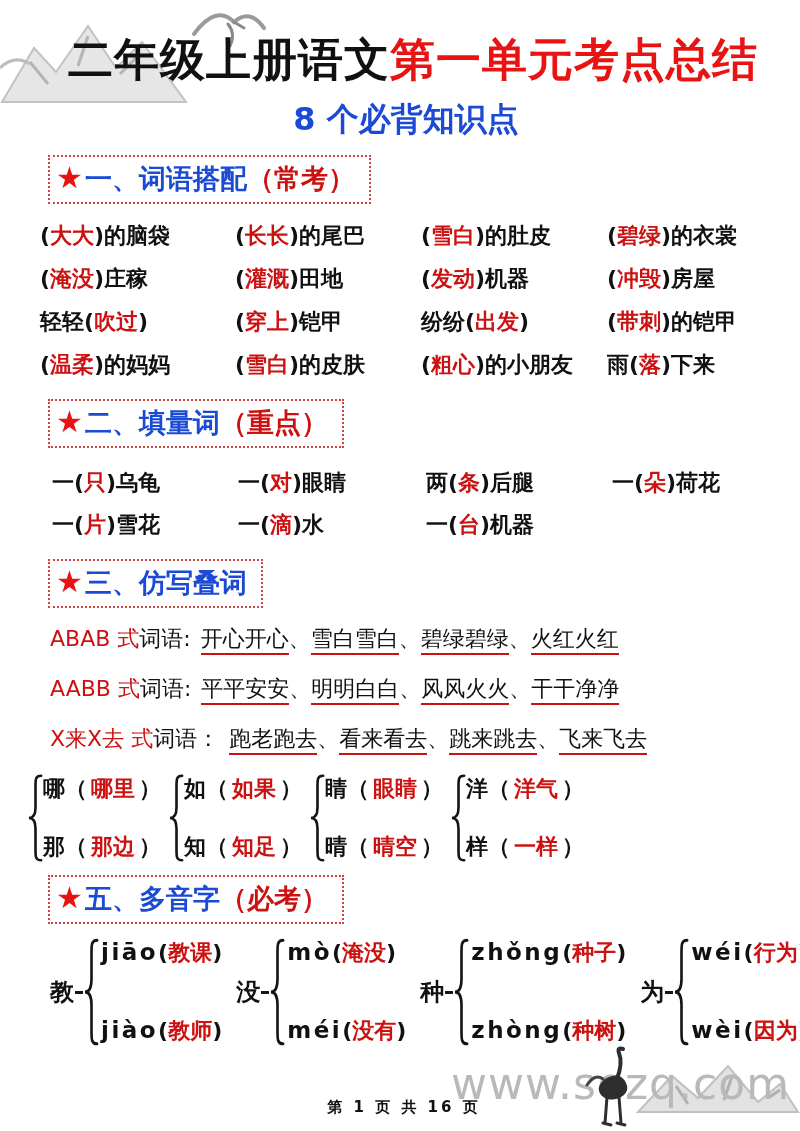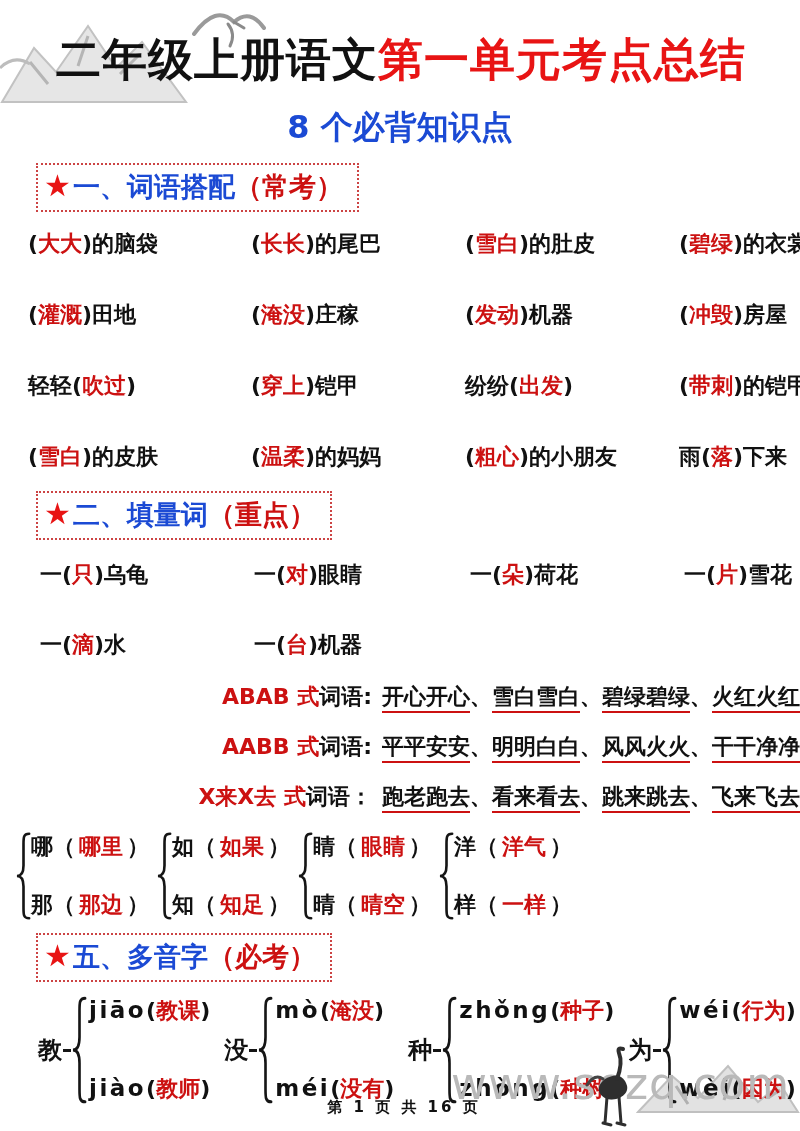--- a/index.html
+++ b/index.html
@@ -5,40 +5,40 @@
   :root{
     --red:#cc1111; --title_red:#e81414; --blue:#1b4ad4;
     --border_red:#cc4444; --watermark:#b9b9b9; --ink:#c9c9c9; --text:#111111;
   }
   *{margin:0;padding:0;box-sizing:border-box;}
   html,body{background:#ffffff;}
   .page{
     position:relative;width:800px;height:1131px;overflow:hidden;background:#ffffff;
     font-family:"DejaVu Sans","Liberation Sans",sans-serif;color:var(--text);
   }
-  .content{position:relative;z-index:2;}
+  .content{position:relative;z-index:2;padding-left:12px;}
   
   .title{margin:30px 0 0 56px;font-size:45px;font-weight:900;letter-spacing:1px;
          font-family:"DejaVu Serif","DejaVu Sans",serif;white-space:nowrap;}
   .title .tred{color:var(--title_red);}
-  .subtitle{text-align:center;font-size:32px;font-weight:700;color:var(--blue);margin-top:16px;}
+  .subtitle{text-align:center;font-size:32px;font-weight:700;color:var(--blue);margin-top:8px;}
   
   .secbox{display:inline-block;border:2px dotted var(--border_red);padding:3px 14px 5px 6px;
           margin:13px 0 0 36px;font-size:27px;font-weight:700;white-space:nowrap;}
   .secbox .star{color:var(--title_red);font-size:30px;margin-right:2px;}
   .secbox .slabel{color:var(--blue);}
   .secbox .snote{color:var(--red);}
   
   .b{color:var(--text);} .r{color:var(--red);}
-  .grid{display:grid;font-size:22px;font-weight:600;line-height:43px;margin-top:10px;gap:28px;}
+  .grid{display:grid;font-size:22px;font-weight:600;line-height:43px;margin-top:10px;}
   .grid1{grid-template-columns:195px 186px 186px 1fr;margin-left:28px;}
   .grid2{grid-template-columns:186px 188px 186px 1fr;margin-left:40px;margin-top:14px;line-height:42px;}
   .cell{white-space:nowrap;}
   
-  .tlines{margin:16px 0 0 38px;font-size:22px;font-weight:700;text-align:right;}
+  .tlines{margin:16px 0 0 38px;font-size:22px;font-weight:400;}
   .tline{margin-bottom:20px;white-space:nowrap;}
   .tline .lblr{color:var(--red);}
   .tline .lblb{color:var(--text);margin-right:10px;}
   .tline .w{color:var(--text);border-bottom:2px solid var(--red);padding-bottom:2px;}
   .tline .sep{color:var(--text);}
   
   .bracerow{display:flex;margin:16px 0 0 16px;}
   .brace{width:15px;flex:0 0 15px;}
   .fg{display:flex;align-items:center;margin-right:8px;}
   .fgcol{display:flex;flex-direction:column;justify-content:space-between;height:88px;font-size:22px;font-weight:600;}
@@ -95,47 +95,51 @@
 
     <div>
       <div class="secbox"><span class="star">★</span><span class="slabel">一、词语搭配</span><span class="snote">（常考）</span></div>
     </div>
 
     <div class="grid grid1">
       <div class="cell"><span class="b">(</span><span class="r">大大</span><span class="b">)的脑袋</span></div>
       <div class="cell"><span class="b">(</span><span class="r">长长</span><span class="b">)的尾巴</span></div>
       <div class="cell"><span class="b">(</span><span class="r">雪白</span><span class="b">)的肚皮</span></div>
       <div class="cell"><span class="b">(</span><span class="r">碧绿</span><span class="b">)的衣裳</span></div>
+      <div class="cell"><span class="b">(</span><span class="r">淹没</span><span class="b">)庄稼</span></div>
       <div class="cell"><span class="b">(</span><span class="r">灌溉</span><span class="b">)田地</span></div>
-      <div class="cell"><span class="b">(</span><span class="r">淹没</span><span class="b">)庄稼</span></div>
       <div class="cell"><span class="b">(</span><span class="r">发动</span><span class="b">)机器</span></div>
       <div class="cell"><span class="b">(</span><span class="r">冲毁</span><span class="b">)房屋</span></div>
       <div class="cell"><span class="b">轻轻(</span><span class="r">吹过</span><span class="b">)</span></div>
       <div class="cell"><span class="b">(</span><span class="r">穿上</span><span class="b">)铠甲</span></div>
       <div class="cell"><span class="b">纷纷(</span><span class="r">出发</span><span class="b">)</span></div>
       <div class="cell"><span class="b">(</span><span class="r">带刺</span><span class="b">)的铠甲</span></div>
+      <div class="cell"><span class="b">(</span><span class="r">温柔</span><span class="b">)的妈妈</span></div>
       <div class="cell"><span class="b">(</span><span class="r">雪白</span><span class="b">)的皮肤</span></div>
-      <div class="cell"><span class="b">(</span><span class="r">温柔</span><span class="b">)的妈妈</span></div>
       <div class="cell"><span class="b">(</span><span class="r">粗心</span><span class="b">)的小朋友</span></div>
       <div class="cell"><span class="b">雨(</span><span class="r">落</span><span class="b">)下来</span></div>
     </div>
 
     <div>
       <div class="secbox"><span class="star">★</span><span class="slabel">二、填量词</span><span class="snote">（重点）</span></div>
     </div>
 
     <div class="grid grid2">
       <div class="cell"><span class="b">一(</span><span class="r">只</span><span class="b">)乌龟</span></div>
       <div class="cell"><span class="b">一(</span><span class="r">对</span><span class="b">)眼睛</span></div>
+      <div class="cell"><span class="b">两(</span><span class="r">条</span><span class="b">)后腿</span></div>
       <div class="cell"><span class="b">一(</span><span class="r">朵</span><span class="b">)荷花</span></div>
       <div class="cell"><span class="b">一(</span><span class="r">片</span><span class="b">)雪花</span></div>
       <div class="cell"><span class="b">一(</span><span class="r">滴</span><span class="b">)水</span></div>
       <div class="cell"><span class="b">一(</span><span class="r">台</span><span class="b">)机器</span></div>
     </div>
 
+    <div>
+      <div class="secbox"><span class="star">★</span><span class="slabel">三、仿写叠词</span><span class="snote"></span></div>
+    </div>
 
     <div class="tlines">
       <div class="tline"><span class="lblr">ABAB 式</span><span class="lblb">词语:</span><span class="w">开心开心</span><span class="sep">、</span><span class="w">雪白雪白</span><span class="sep">、</span><span class="w">碧绿碧绿</span><span class="sep">、</span><span class="w">火红火红</span></div>
       <div class="tline"><span class="lblr">AABB 式</span><span class="lblb">词语:</span><span class="w">平平安安</span><span class="sep">、</span><span class="w">明明白白</span><span class="sep">、</span><span class="w">风风火火</span><span class="sep">、</span><span class="w">干干净净</span></div>
       <div class="tline"><span class="lblr">X来X去 式</span><span class="lblb">词语：</span><span class="w">跑老跑去</span><span class="sep">、</span><span class="w">看来看去</span><span class="sep">、</span><span class="w">跳来跳去</span><span class="sep">、</span><span class="w">飞来飞去</span></div>
     </div>
 
 
     <div class="bracerow">
       <div class="fg">

